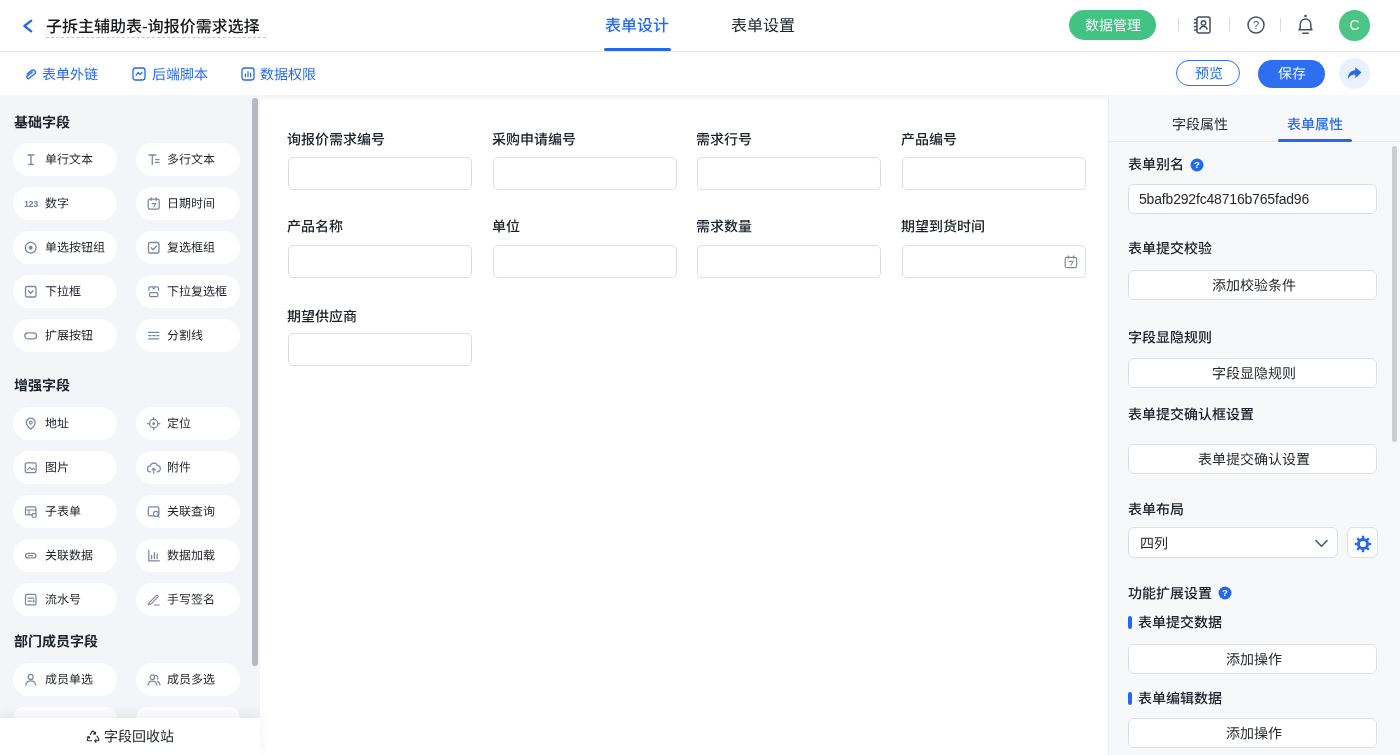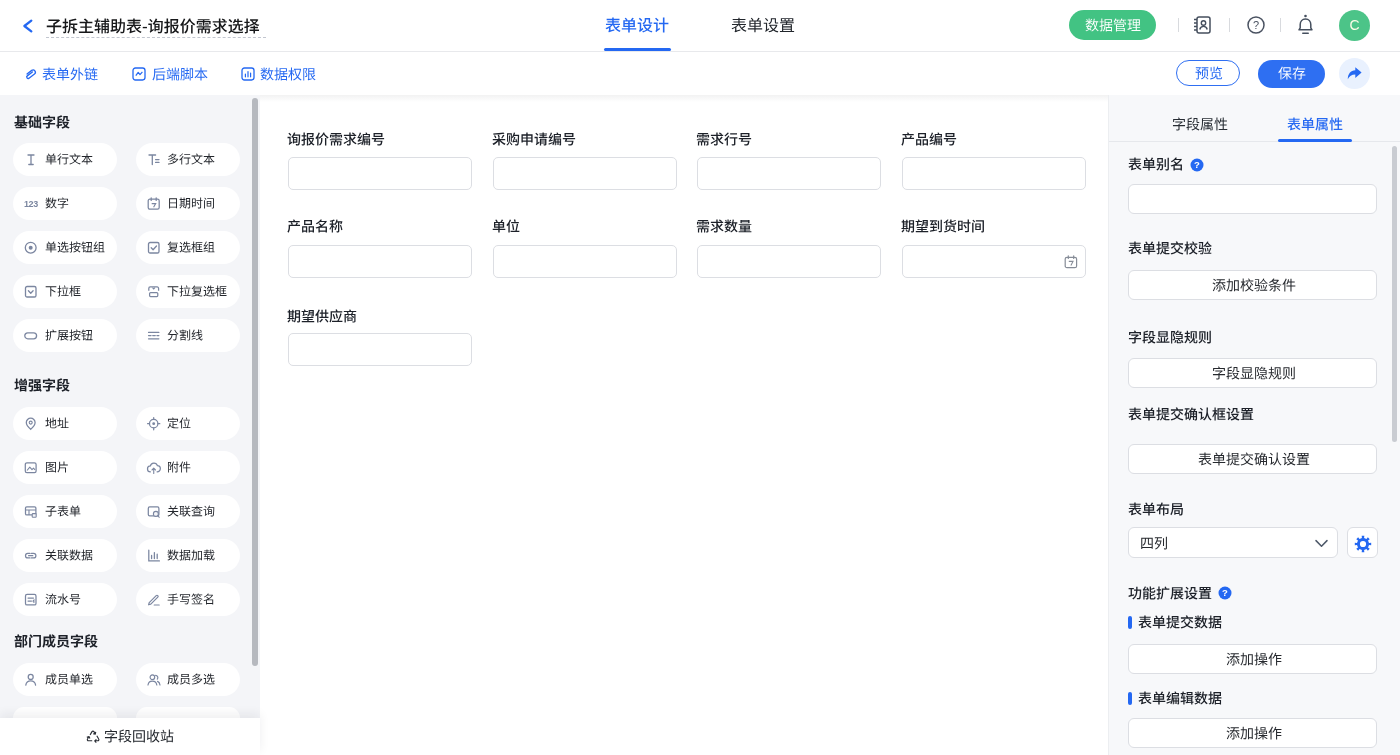--- a/index.html
+++ b/index.html
@@ -641,20 +641,21 @@
       <use href="#q5" transform="translate(0.0 0) scale(0.01400 -0.01400)"></use>
       <use href="#q14" transform="translate(14.0 0) scale(0.01400 -0.01400)"></use>
       <use href="#q123" transform="translate(28.0 0) scale(0.01400 -0.01400)"></use>
       <use href="#q105" transform="translate(42.0 0) scale(0.01400 -0.01400)"></use>
     </svg>
 <svg class="ic" style="left:1190px;top:157.8px" width="14" height="14" viewBox="0 0 14 14">
       <circle cx="7" cy="7" r="6.5" fill="#2468f2"></circle>
       <text x="7" y="10.4" font-size="9.5" font-weight="bold" fill="#fff" text-anchor="middle" font-family="Liberation Sans,sans-serif">?</text>
     </svg>
 <div style="position:absolute;left:1128px;top:184px;width:249px;height:30px;background:#fff;border:1px solid #dcdee3;border-radius:6px"></div>
+<div style="position:absolute;left:1139px;top:184px;width:240px;height:32px;line-height:31px;font-size:14px;letter-spacing:-0.18px;color:#26292e;font-family:'Liberation Sans',sans-serif">5bafb292fc48716b765fad96</div>
 <svg class="tx" style="left:1128.0px;top:240.7px" width="85.0" height="17.5" viewBox="0 -12.32 85.0 17.50" fill="#1d2129">
       <use href="#q5" transform="translate(0.0 0) scale(0.01400 -0.01400)"></use>
       <use href="#q14" transform="translate(14.0 0) scale(0.01400 -0.01400)"></use>
       <use href="#q124" transform="translate(28.0 0) scale(0.01400 -0.01400)"></use>
       <use href="#q125" transform="translate(42.0 0) scale(0.01400 -0.01400)"></use>
       <use href="#q126" transform="translate(56.0 0) scale(0.01400 -0.01400)"></use>
       <use href="#q127" transform="translate(70.0 0) scale(0.01400 -0.01400)"></use>
     </svg>
 <div style="position:absolute;left:1128px;top:270px;width:249px;height:30px;background:#fff;border:1px solid #dcdee3;border-radius:6px"></div>
 <svg class="tx" style="left:1211.5px;top:278.2px" width="85.0" height="17.5" viewBox="0 -12.32 85.0 17.50" fill="#26292e">

